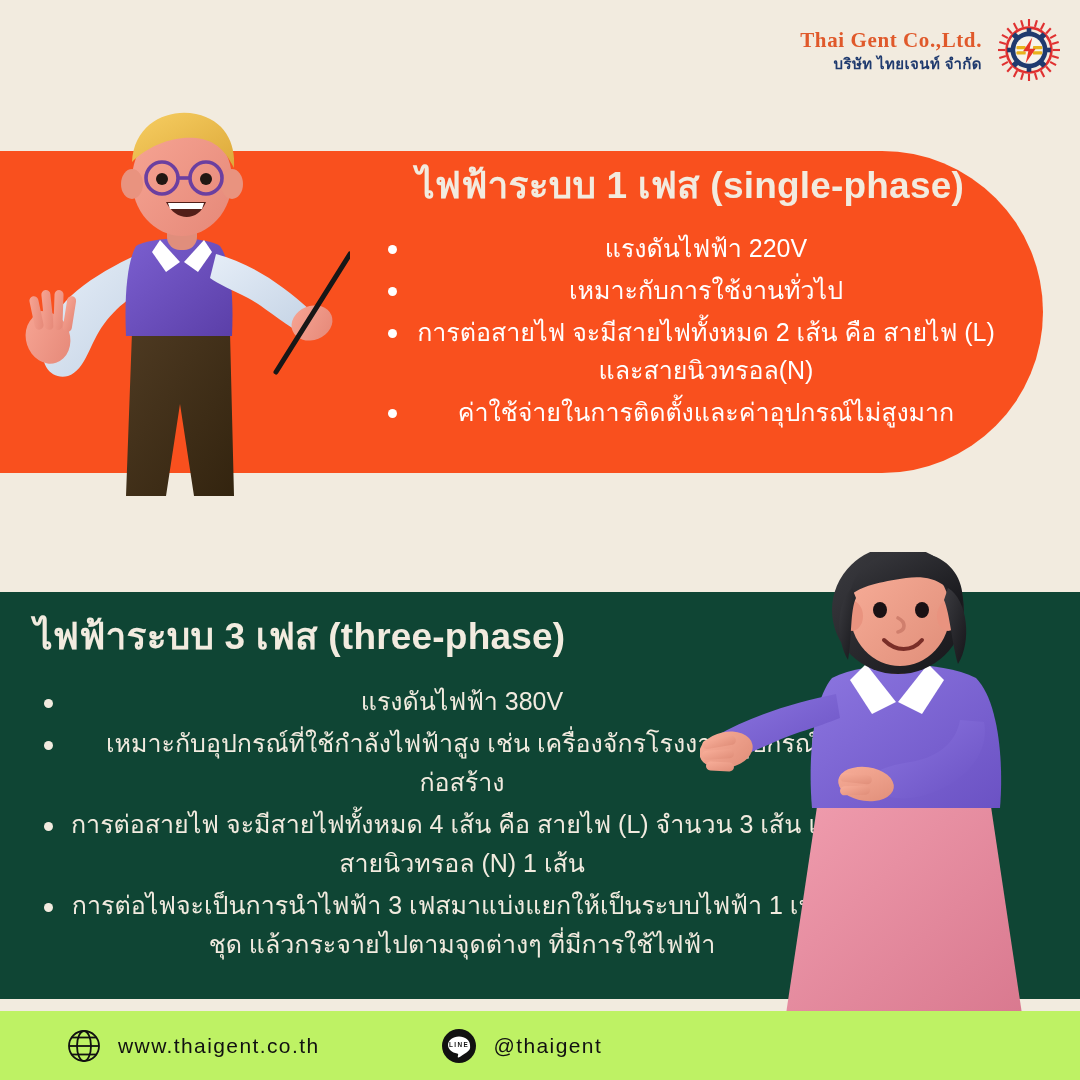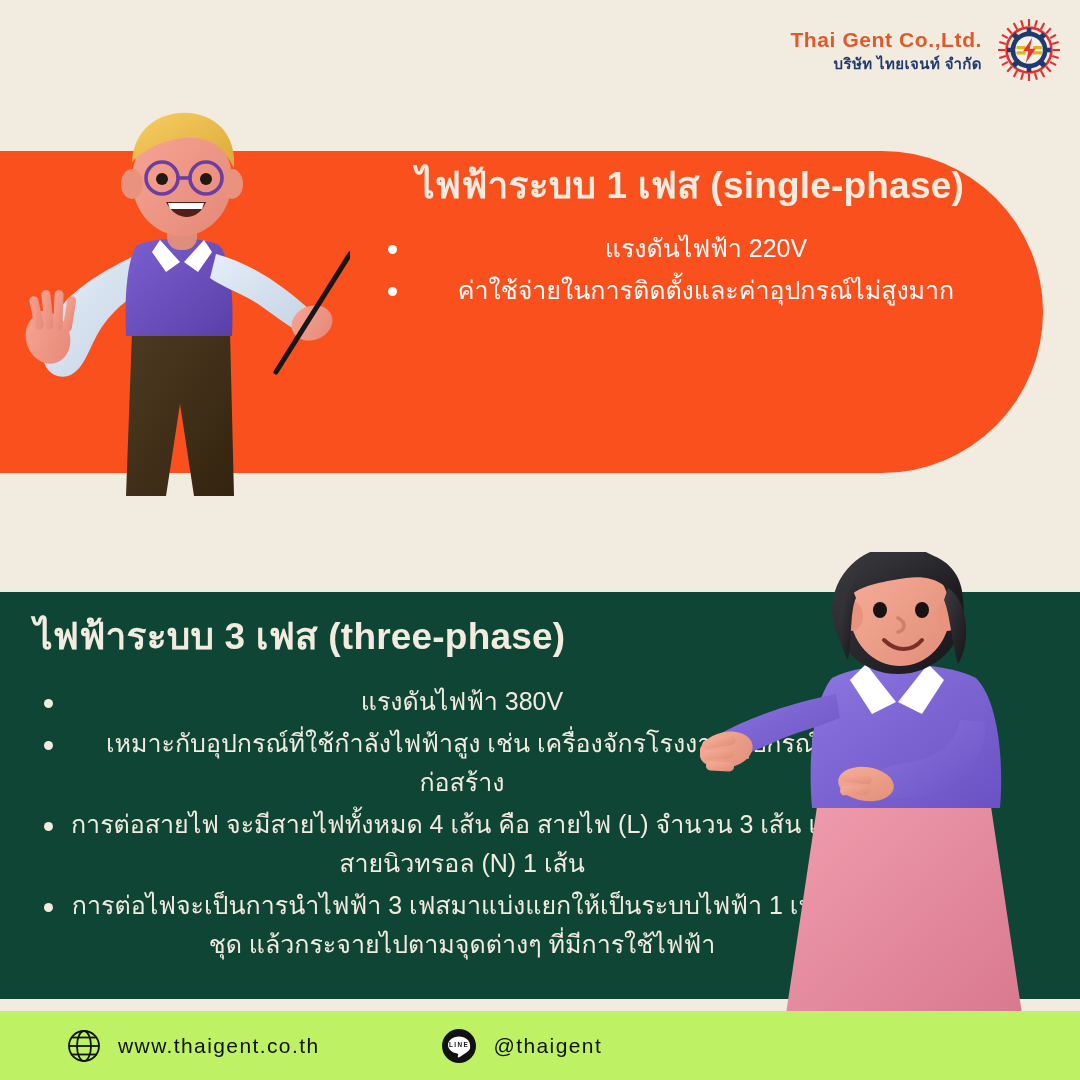--- a/index.html
+++ b/index.html
@@ -24,21 +24,21 @@
     position:absolute;
     top:14px; right:18px;
     display:flex; align-items:center; gap:14px;
     height:72px;
   }
   .brand-text{
     text-align:right;
     line-height:1.18;
   }
   .brand-en{
-    font-family:Liberation Sans, sans-serif;
+    font-family:Liberation Serif, serif;
     font-weight:bold;
     font-size:21px;
     letter-spacing:.6px;
     color:#E0592B;
     white-space:nowrap;
   }
   .brand-th{
     font-family:"Liberation Sans","DejaVu Sans",sans-serif;
     font-weight:bold;
     font-size:15px;
@@ -238,20 +238,22 @@
         <path d="M55 31 L41 52 L49 52 L45 70 L60 48 L51 48 Z" fill="#E8342A"></path>
       </svg>
     </div>
   </div>
 
   <div class="panel-orange">
     <div class="orange-inner">
       <div class="title-orange">ไฟฟ้าระบบ 1 เฟส (single-phase)</div>
       <ul class="list-orange">
         <li>แรงดันไฟฟ้า 220V</li>
+        <li>เหมาะกับการใช้งานทั่วไป</li>
+        <li>การต่อสายไฟ จะมีสายไฟทั้งหมด 2 เส้น คือ สายไฟ (L) และสายนิวทรอล(N)</li>
         <li>ค่าใช้จ่ายในการติดตั้งและค่าอุปกรณ์ไม่สูงมาก</li>
       </ul>
     </div>
   </div>
 
   <div class="char" id="man">
     <svg viewBox="0 0 330 400">
       <defs>
         <linearGradient id="gSkin" x1="0" y1="0" x2="1" y2="1">
           <stop offset="0%" stop-color="#F7A594"></stop>

